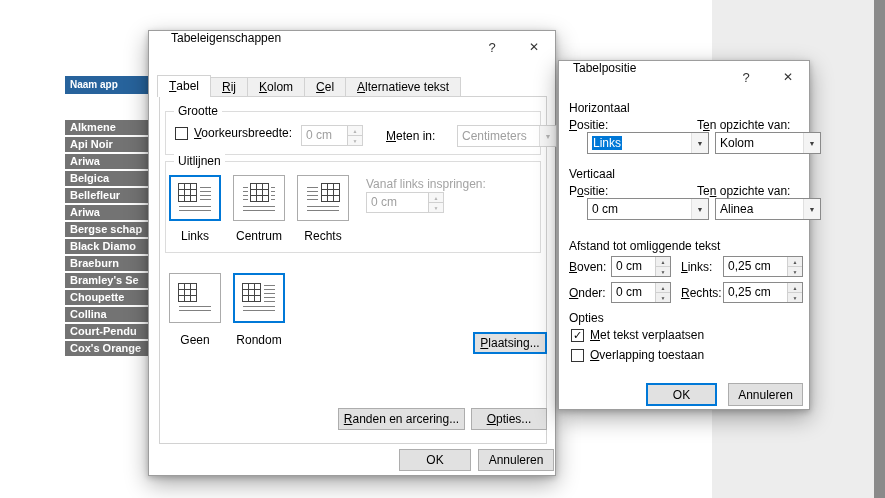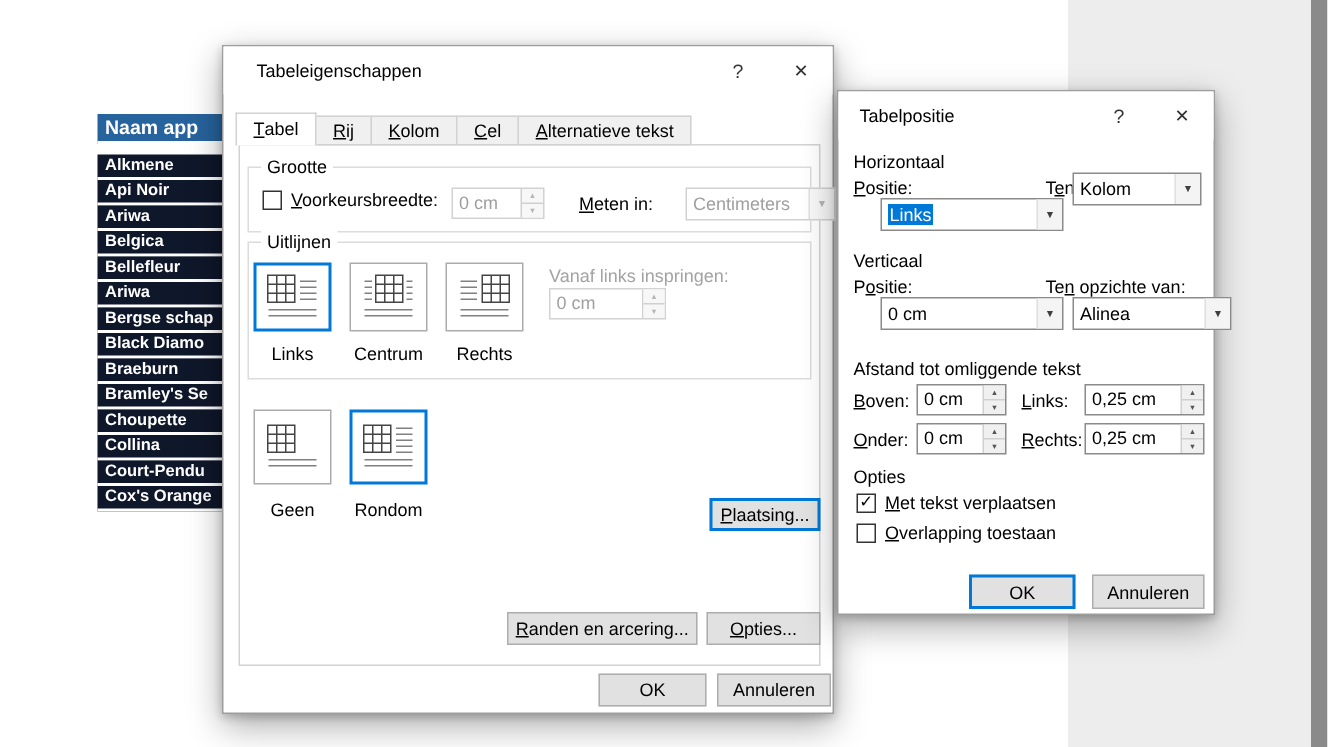--- a/index.html
+++ b/index.html
@@ -8,35 +8,35 @@
     position:relative; overflow:hidden; background:#ffffff;
     font-family:"Liberation Sans", sans-serif; font-size:12px; color:#000;
   }
   
   .gray-right { position:absolute; top:0; right:11px; width:162px; height:498px; background:#ededed; }
   .edge-strip { position:absolute; top:0; right:0; width:11px; height:498px; background:#8a8a8a; }
 
   
   .apple-table { position:absolute; left:65px; top:76px; width:84px; }
   .apple-cell {
-    background:#0f172a; color:#fff; font-weight:bold; font-size:11px;
+    background:#737373; color:#fff; font-weight:bold; font-size:11px;
     height:17px; line-height:15px; padding-left:5px; border-bottom:2px solid #fff;
     white-space:nowrap; overflow:hidden;
   }
   .apple-header {
-    background:#27639c; height:20px; line-height:18px; font-size:13px;
-    margin-bottom:7px; border-bottom:2px solid #fff;
+    background:#27639c; height:20px; line-height:18px; font-size:10px;
+    margin-bottom:24px; border-bottom:2px solid #fff;
   }
 
   
   .dlg {
     position:absolute; background:#fff; border:1px solid #9d9d9d;
     box-shadow:0 8px 22px rgba(0,0,0,.33), 0 2px 6px rgba(0,0,0,.22);
   }
-  .titlebar { position:absolute; top:0; left:0; right:0; height:32px; display:flex; align-items:center; background:#fff; }
+  .titlebar { position:absolute; top:0; left:0; right:0; height:32px; display:flex; align-items:flex-start; background:#fff; }
   .title { white-space:nowrap; }
   .tb-btns { margin-left:auto; display:flex; height:32px; }
   .tb-btn { width:42px; height:32px; display:flex; align-items:center; justify-content:center; font-size:13px; color:#333; }
   .tb-btn.close { font-size:12px; }
 
   
   .tabs { position:absolute; left:8px; top:44px; height:22px; display:flex; align-items:flex-end; z-index:3; }
   .tab {
     height:20px; padding:0 11px; display:flex; align-items:center;
     background:#f0f0f0; border:1px solid #d2d2d2; white-space:nowrap;
@@ -243,21 +243,21 @@
     </span>
   </div>
 
   <span class="lbl" style="left:10px;top:40px">Horizontaal</span>
   <span class="lbl" style="left:10px;top:57px"><u>P</u>ositie:</span>
   <span class="lbl" style="left:138px;top:57px">T<u>e</u>n opzichte van:</span>
   <div class="combo" style="left:10px;top:71px;width:122px">
     <span class="combo-val"><span class="sel">Links</span></span>
     <span class="combo-btn">▼</span>
   </div>
-  <div class="combo" style="left:138px;top:54px;width:86px">
+  <div class="combo" style="left:138px;top:71px;width:106px">
     <span class="combo-val">Kolom</span>
     <span class="combo-btn">▼</span>
   </div>
 
   <span class="lbl" style="left:10px;top:106px">Verticaal</span>
   <span class="lbl" style="left:10px;top:123px">P<u>o</u>sitie:</span>
   <span class="lbl" style="left:138px;top:123px">Te<u>n</u> opzichte van:</span>
   <div class="combo" style="left:10px;top:137px;width:122px">
     <span class="combo-val">0 cm</span>
     <span class="combo-btn">▼</span>

